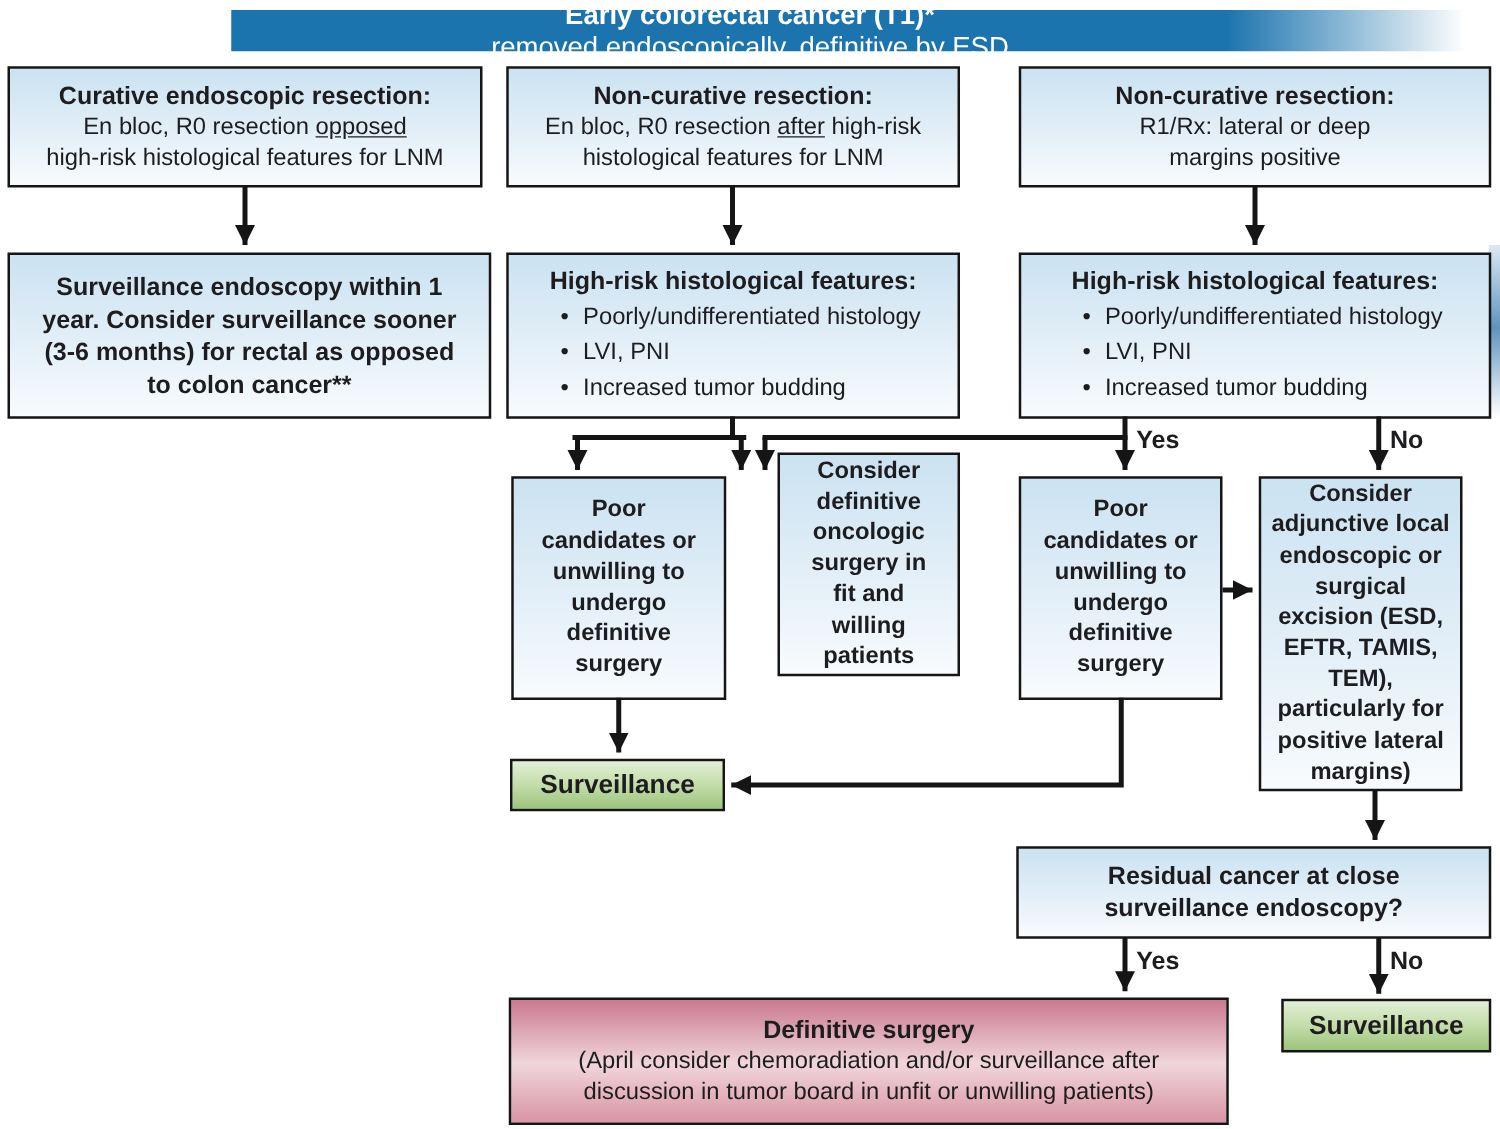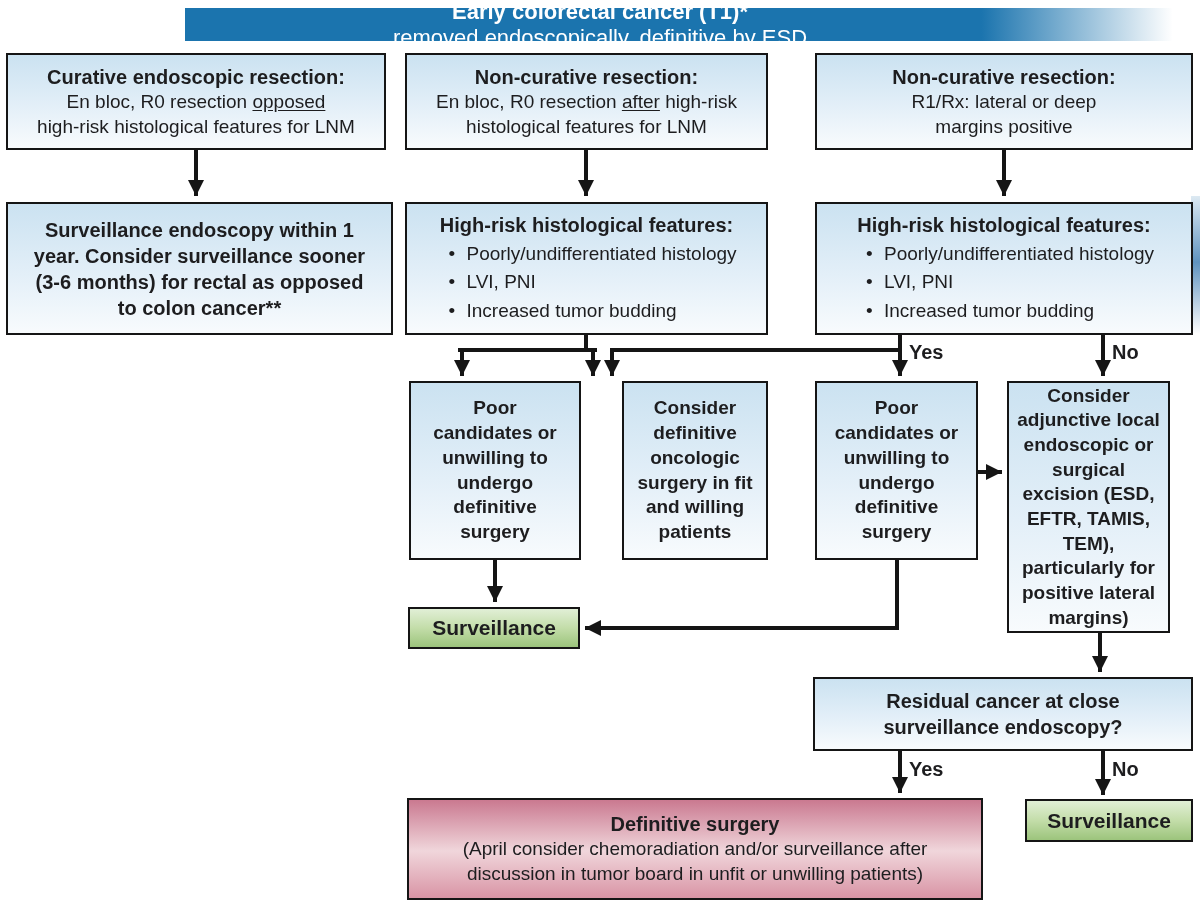--- a/index.html
+++ b/index.html
@@ -124,21 +124,21 @@
     <div class="ttl">High-risk histological features:</div>
     <div class="bullets">
       <div>Poorly/undifferentiated histology</div>
       <div>LVI, PNI</div>
       <div>Increased tumor budding</div>
     </div>
   </div>
 
   <div class="abs fbox bold" style="left:409px;top:381px;width:172px;height:179px;font-weight:bold;padding:0 14px;">Poor candidates or unwilling to undergo definitive surgery</div>
 
-  <div class="abs fbox" style="left:622px;top:381px;width:146px;height:179px;font-weight:bold;padding:0 8px;">Consider definitive oncologic surgery in fit and willing patients</div>
+  <div class="abs fbox" style="left:622px;top:362px;width:146px;height:179px;font-weight:bold;padding:0 20px;">Consider definitive oncologic surgery in fit and willing patients</div>
 
   <div class="abs fbox" style="left:815px;top:381px;width:163px;height:179px;font-weight:bold;padding:0 12px;">Poor candidates or unwilling to undergo definitive surgery</div>
 
   <div class="abs fbox" style="left:1007px;top:381px;width:163px;height:252px;font-weight:bold;padding:0 6px;">Consider adjunctive local endoscopic or surgical excision (ESD, EFTR, TAMIS, TEM), particularly for positive lateral margins)</div>
 
   <div class="abs fbox green" style="left:408px;top:607px;width:172px;height:42px;">Surveillance</div>
 
   <div class="abs fbox" style="left:813px;top:677px;width:380px;height:74px;font-weight:bold;font-size:20px;">
     <div style="max-width:320px;">Residual cancer at close surveillance endoscopy?</div>
   </div>

